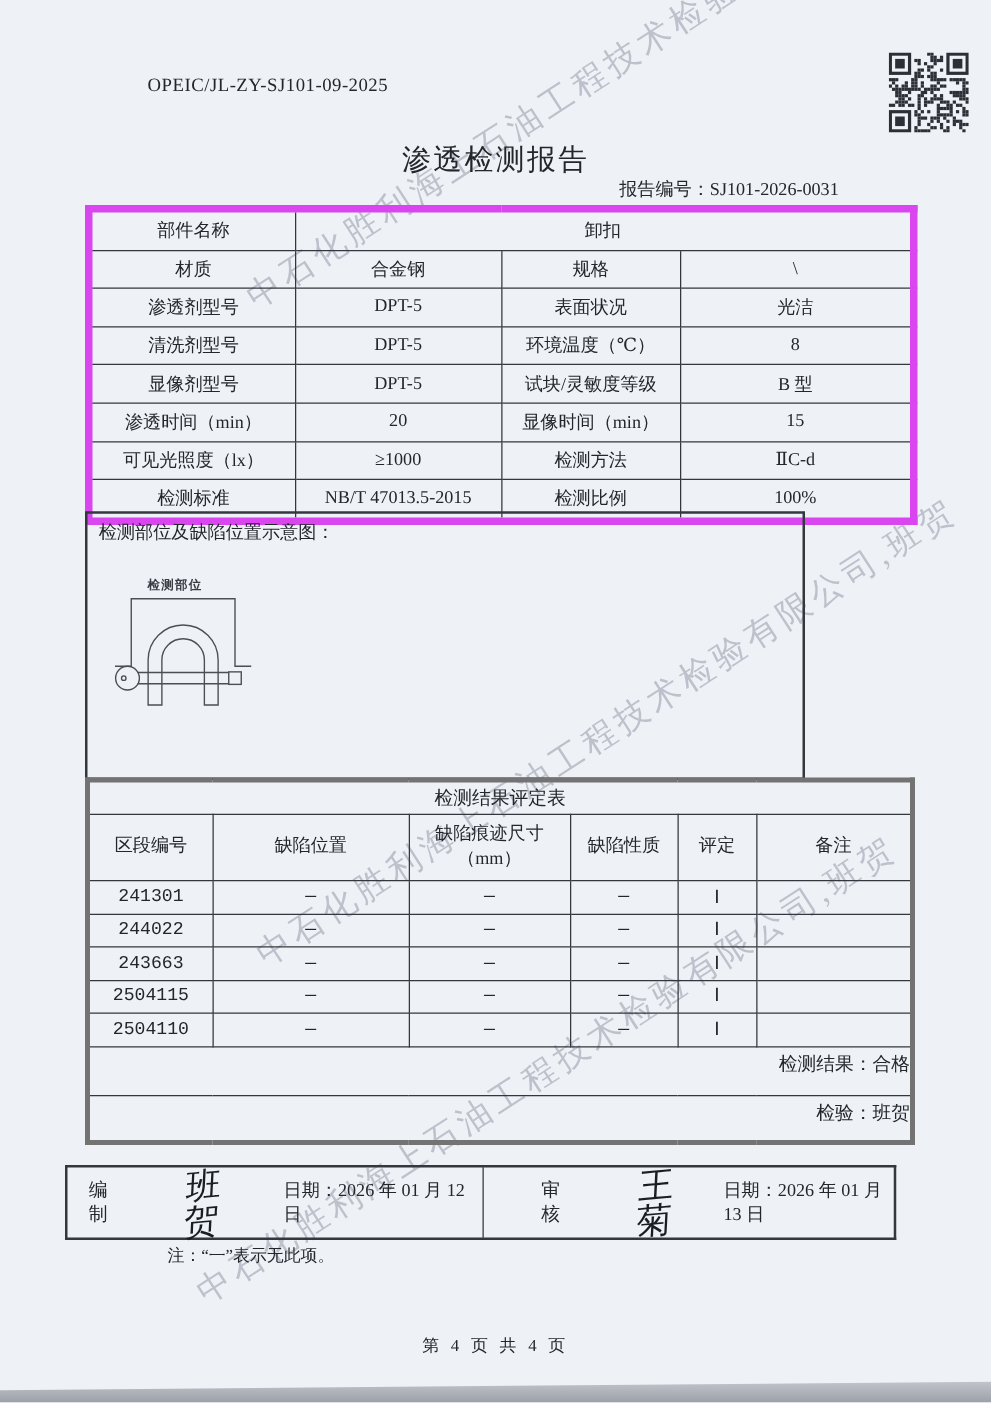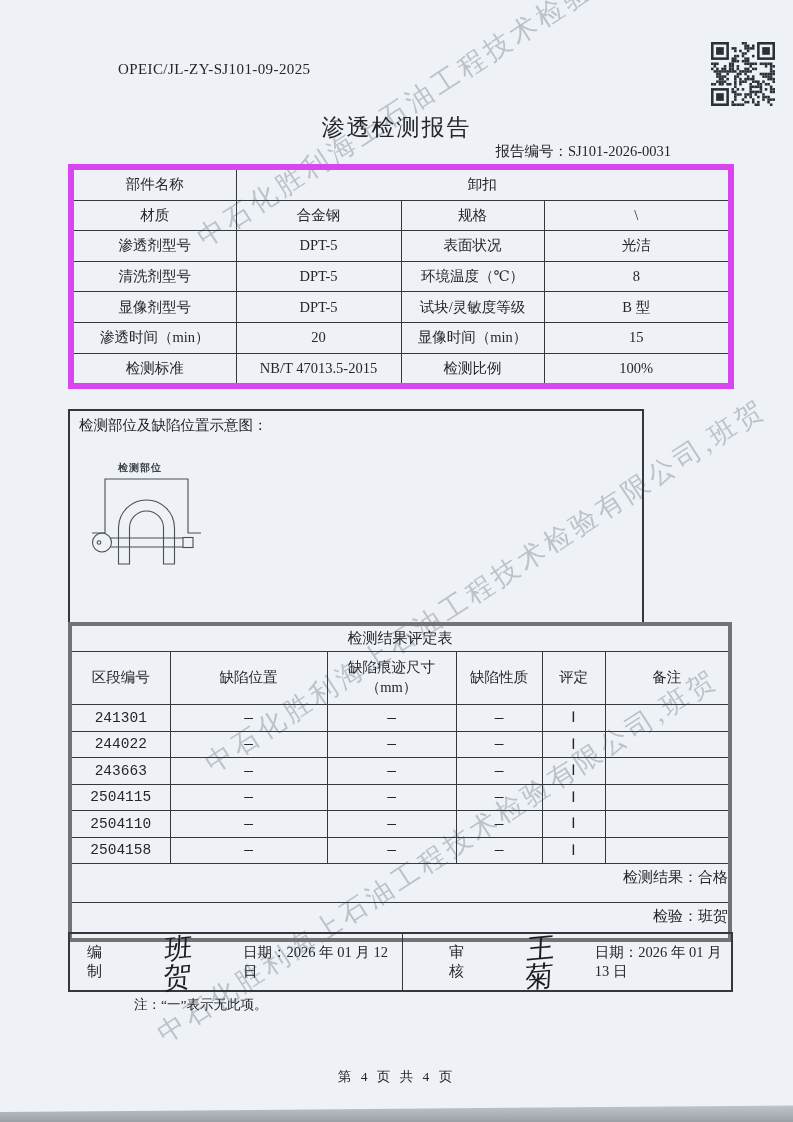--- a/index.html
+++ b/index.html
@@ -32,21 +32,21 @@
   .shackle{position:absolute;left:10px;top:64px;}
   .rt{position:absolute;left:68px;top:622px;width:660px;border:4px solid #737373;}
   .rt td,.rt th{border:1px solid #34373d;font-size:14.5px;text-align:center;padding:0;
                 font-weight:normal;overflow:hidden;}
   .rt .tbl-title{height:25px;font-size:15px;}
   .rt th{height:52px;white-space:pre-line;line-height:1.35;}
   .rt .data-row td{height:25.5px;font-family:Liberation Mono, monospace;}
   .rt .wide-left{text-align:right;padding-left:9px;font-size:15px;}
   .row-result td{height:34px;vertical-align:top;padding-top:4px;}
   .row-inspector td{height:31px;vertical-align:top;padding-top:4px;}
-  .sign-table{position:absolute;left:68px;top:932px;width:660px;height:58px;border:2px solid #34373d;}
+  .sign-table{position:absolute;left:52px;top:932px;width:660px;height:58px;border:2px solid #34373d;}
   .sign-table td{border:1px solid #34373d;padding:0;vertical-align:middle;}
   .sign-cell{display:flex;align-items:center;height:100%;}
   .sign-label{font-size:15px;}
   .sig{font-size:28px;color:#1a1d22;transform:rotate(-5deg) skewX(-8deg);
        font-family:"DejaVu Sans",sans-serif;line-height:1;}
   .sign-date{font-size:14.5px;}
   .footnote{position:absolute;left:134px;top:996px;font-size:13.5px;z-index:2;}
   .footer{position:absolute;left:0;top:1068px;width:100%;text-align:center;font-size:13.5px;
           letter-spacing:3px;z-index:2;}
   .scan-edge{position:absolute;bottom:0;left:0;width:100%;height:18px;
@@ -319,20 +319,26 @@
       <td>试块/灵敏度等级</td>
       <td>B 型</td>
     </tr>
     <tr>
       <td>渗透时间（min）</td>
       <td>20</td>
       <td>显像时间（min）</td>
       <td>15</td>
     </tr>
     <tr>
+      <td>可见光照度（lx）</td>
+      <td>≥1000</td>
+      <td>检测方法</td>
+      <td>ⅡC-d</td>
+    </tr>
+    <tr>
       <td>检测标准</td>
       <td>NB/T 47013.5-2015</td>
       <td>检测比例</td>
       <td>100%</td>
     </tr>
   </tbody>
     </table>
 
   <div class="diagram-box">
     <div class="diagram-caption">检测部位及缺陷位置示意图：</div>
@@ -399,28 +405,20 @@
     <tr class="data-row">
       <td>2504115</td>
       <td>—</td>
       <td>—</td>
       <td>—</td>
       <td>Ⅰ</td>
       <td></td>
     </tr>
     <tr class="data-row">
       <td>2504110</td>
-      <td>—</td>
-      <td>—</td>
-      <td>—</td>
-      <td>Ⅰ</td>
-      <td></td>
-    </tr>
-    <tr class="data-row">
-      <td>2504158</td>
       <td>—</td>
       <td>—</td>
       <td>—</td>
       <td>Ⅰ</td>
       <td></td>
     </tr>
     <tr class="row-result">
       <td colspan="6" class="wide-left">检测结果：合格</td>
     </tr>
     <tr class="row-inspector">

